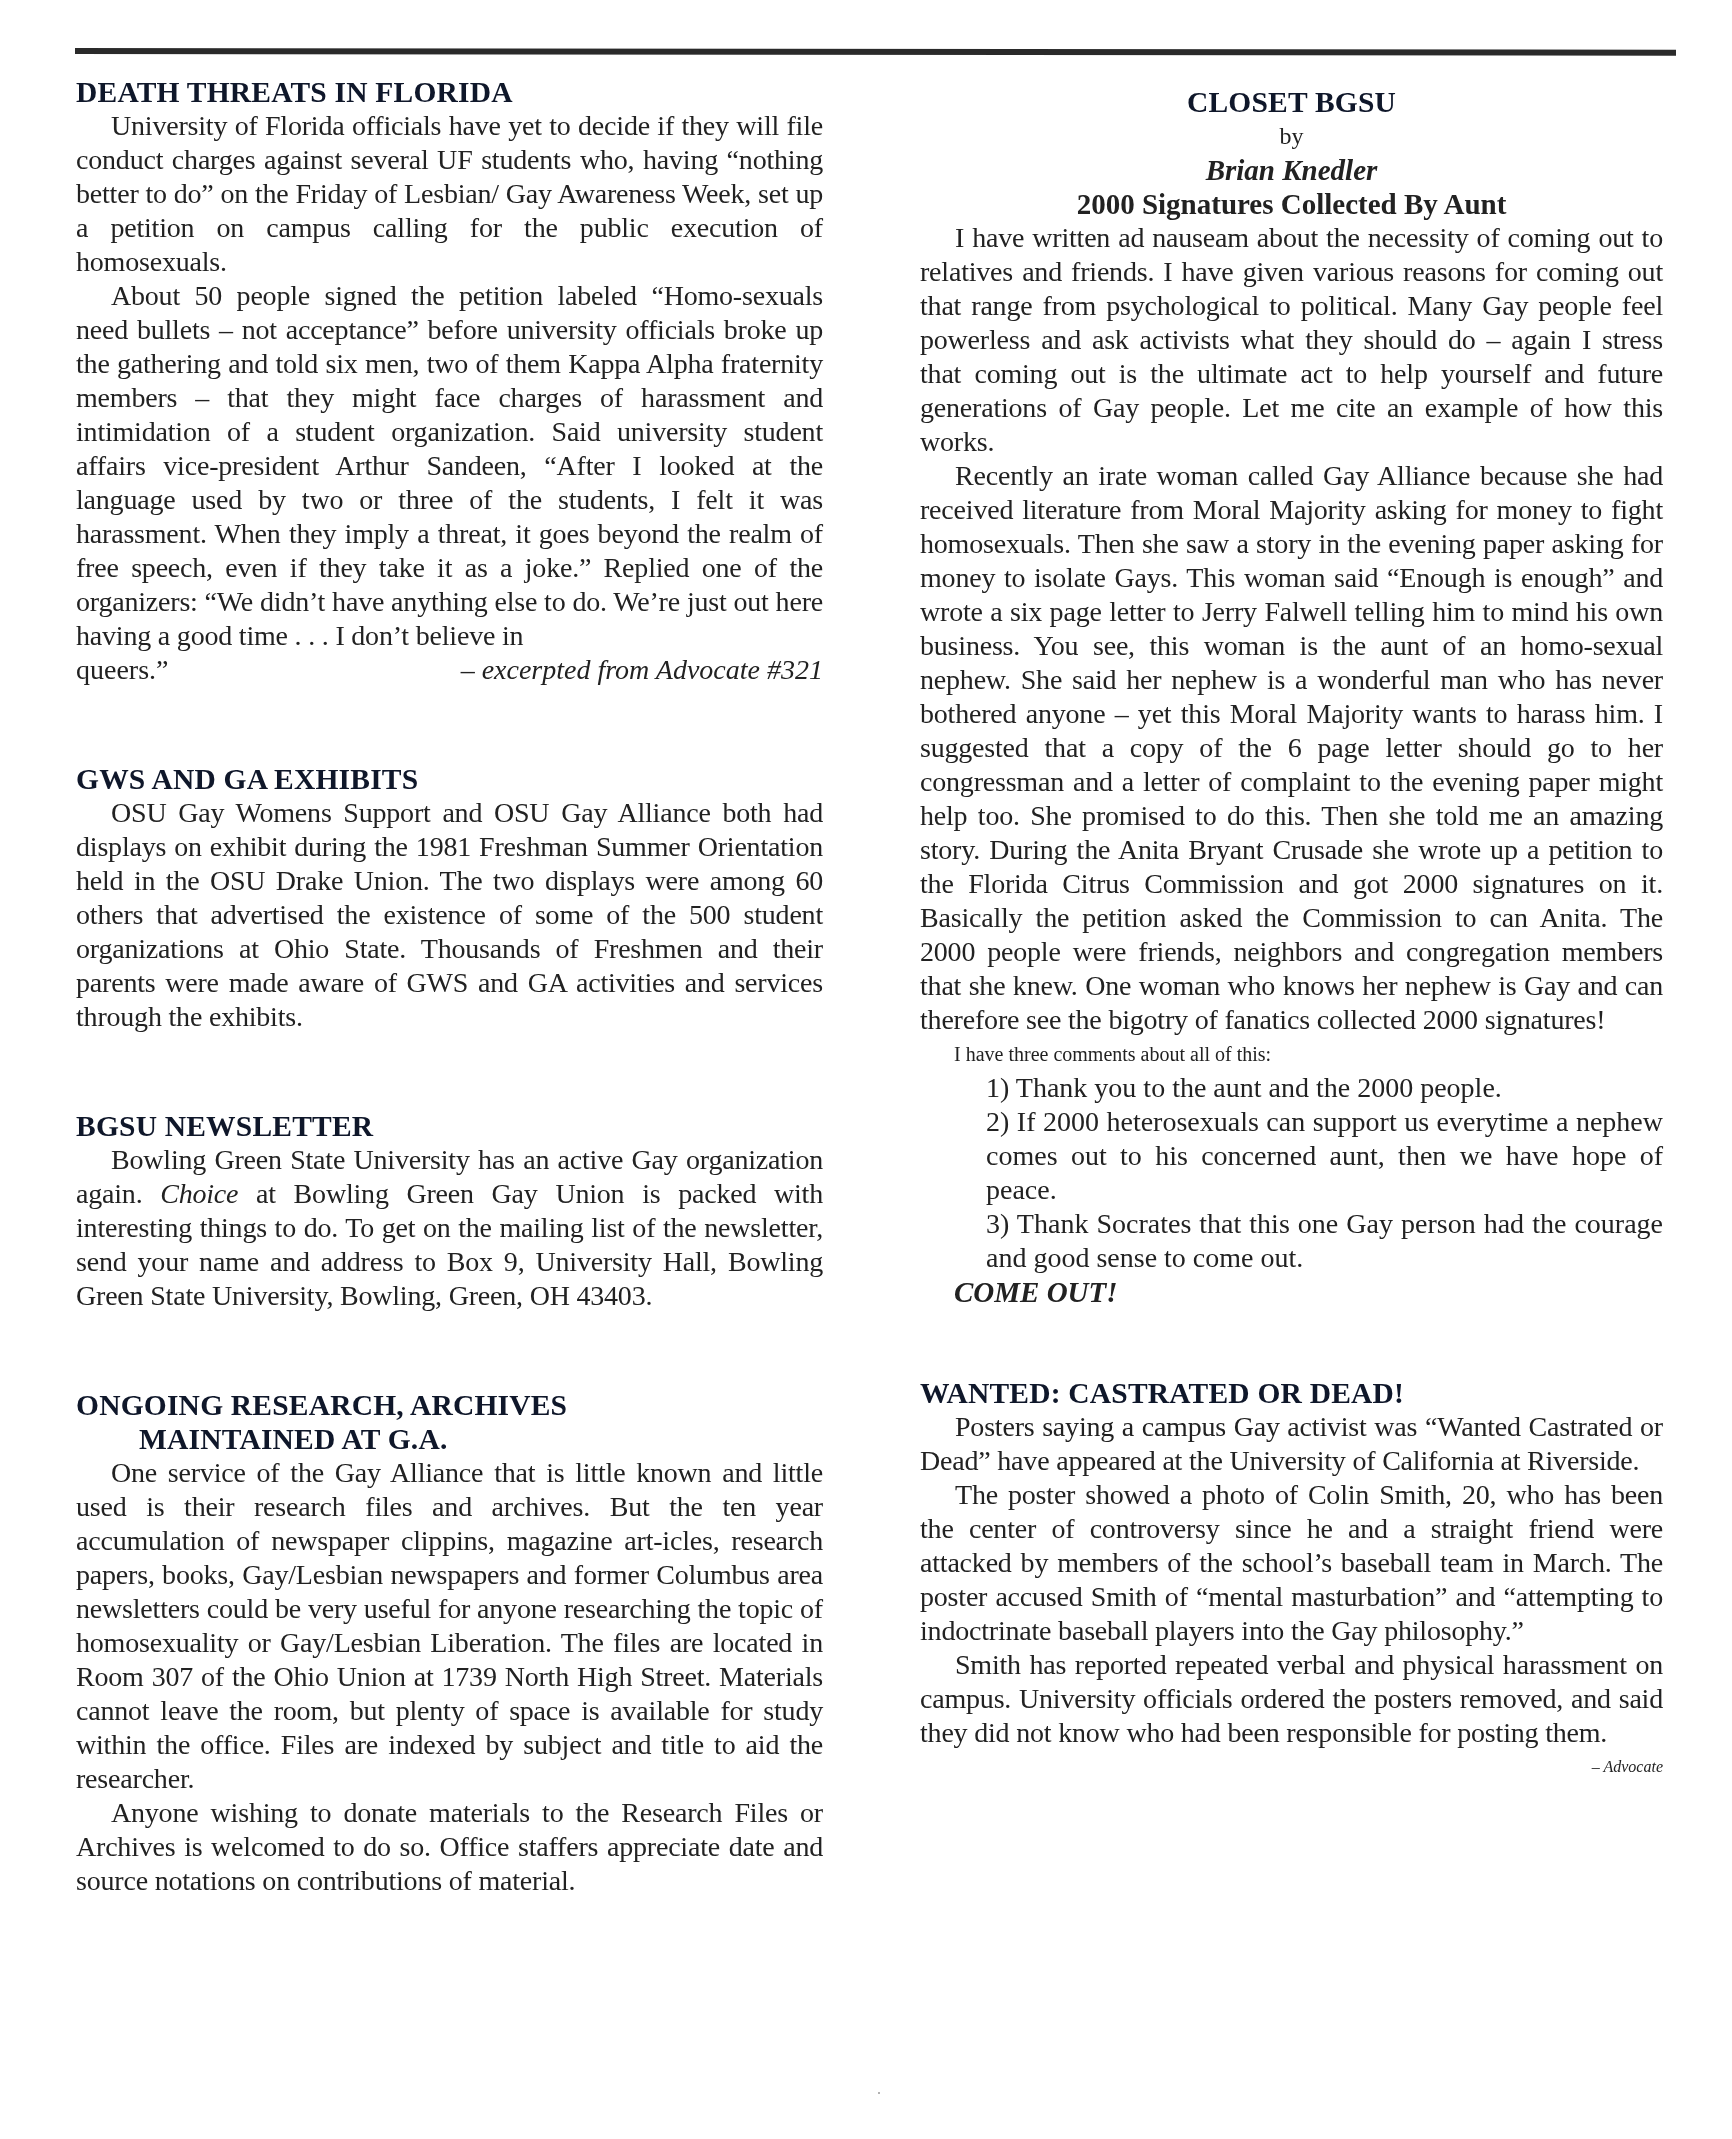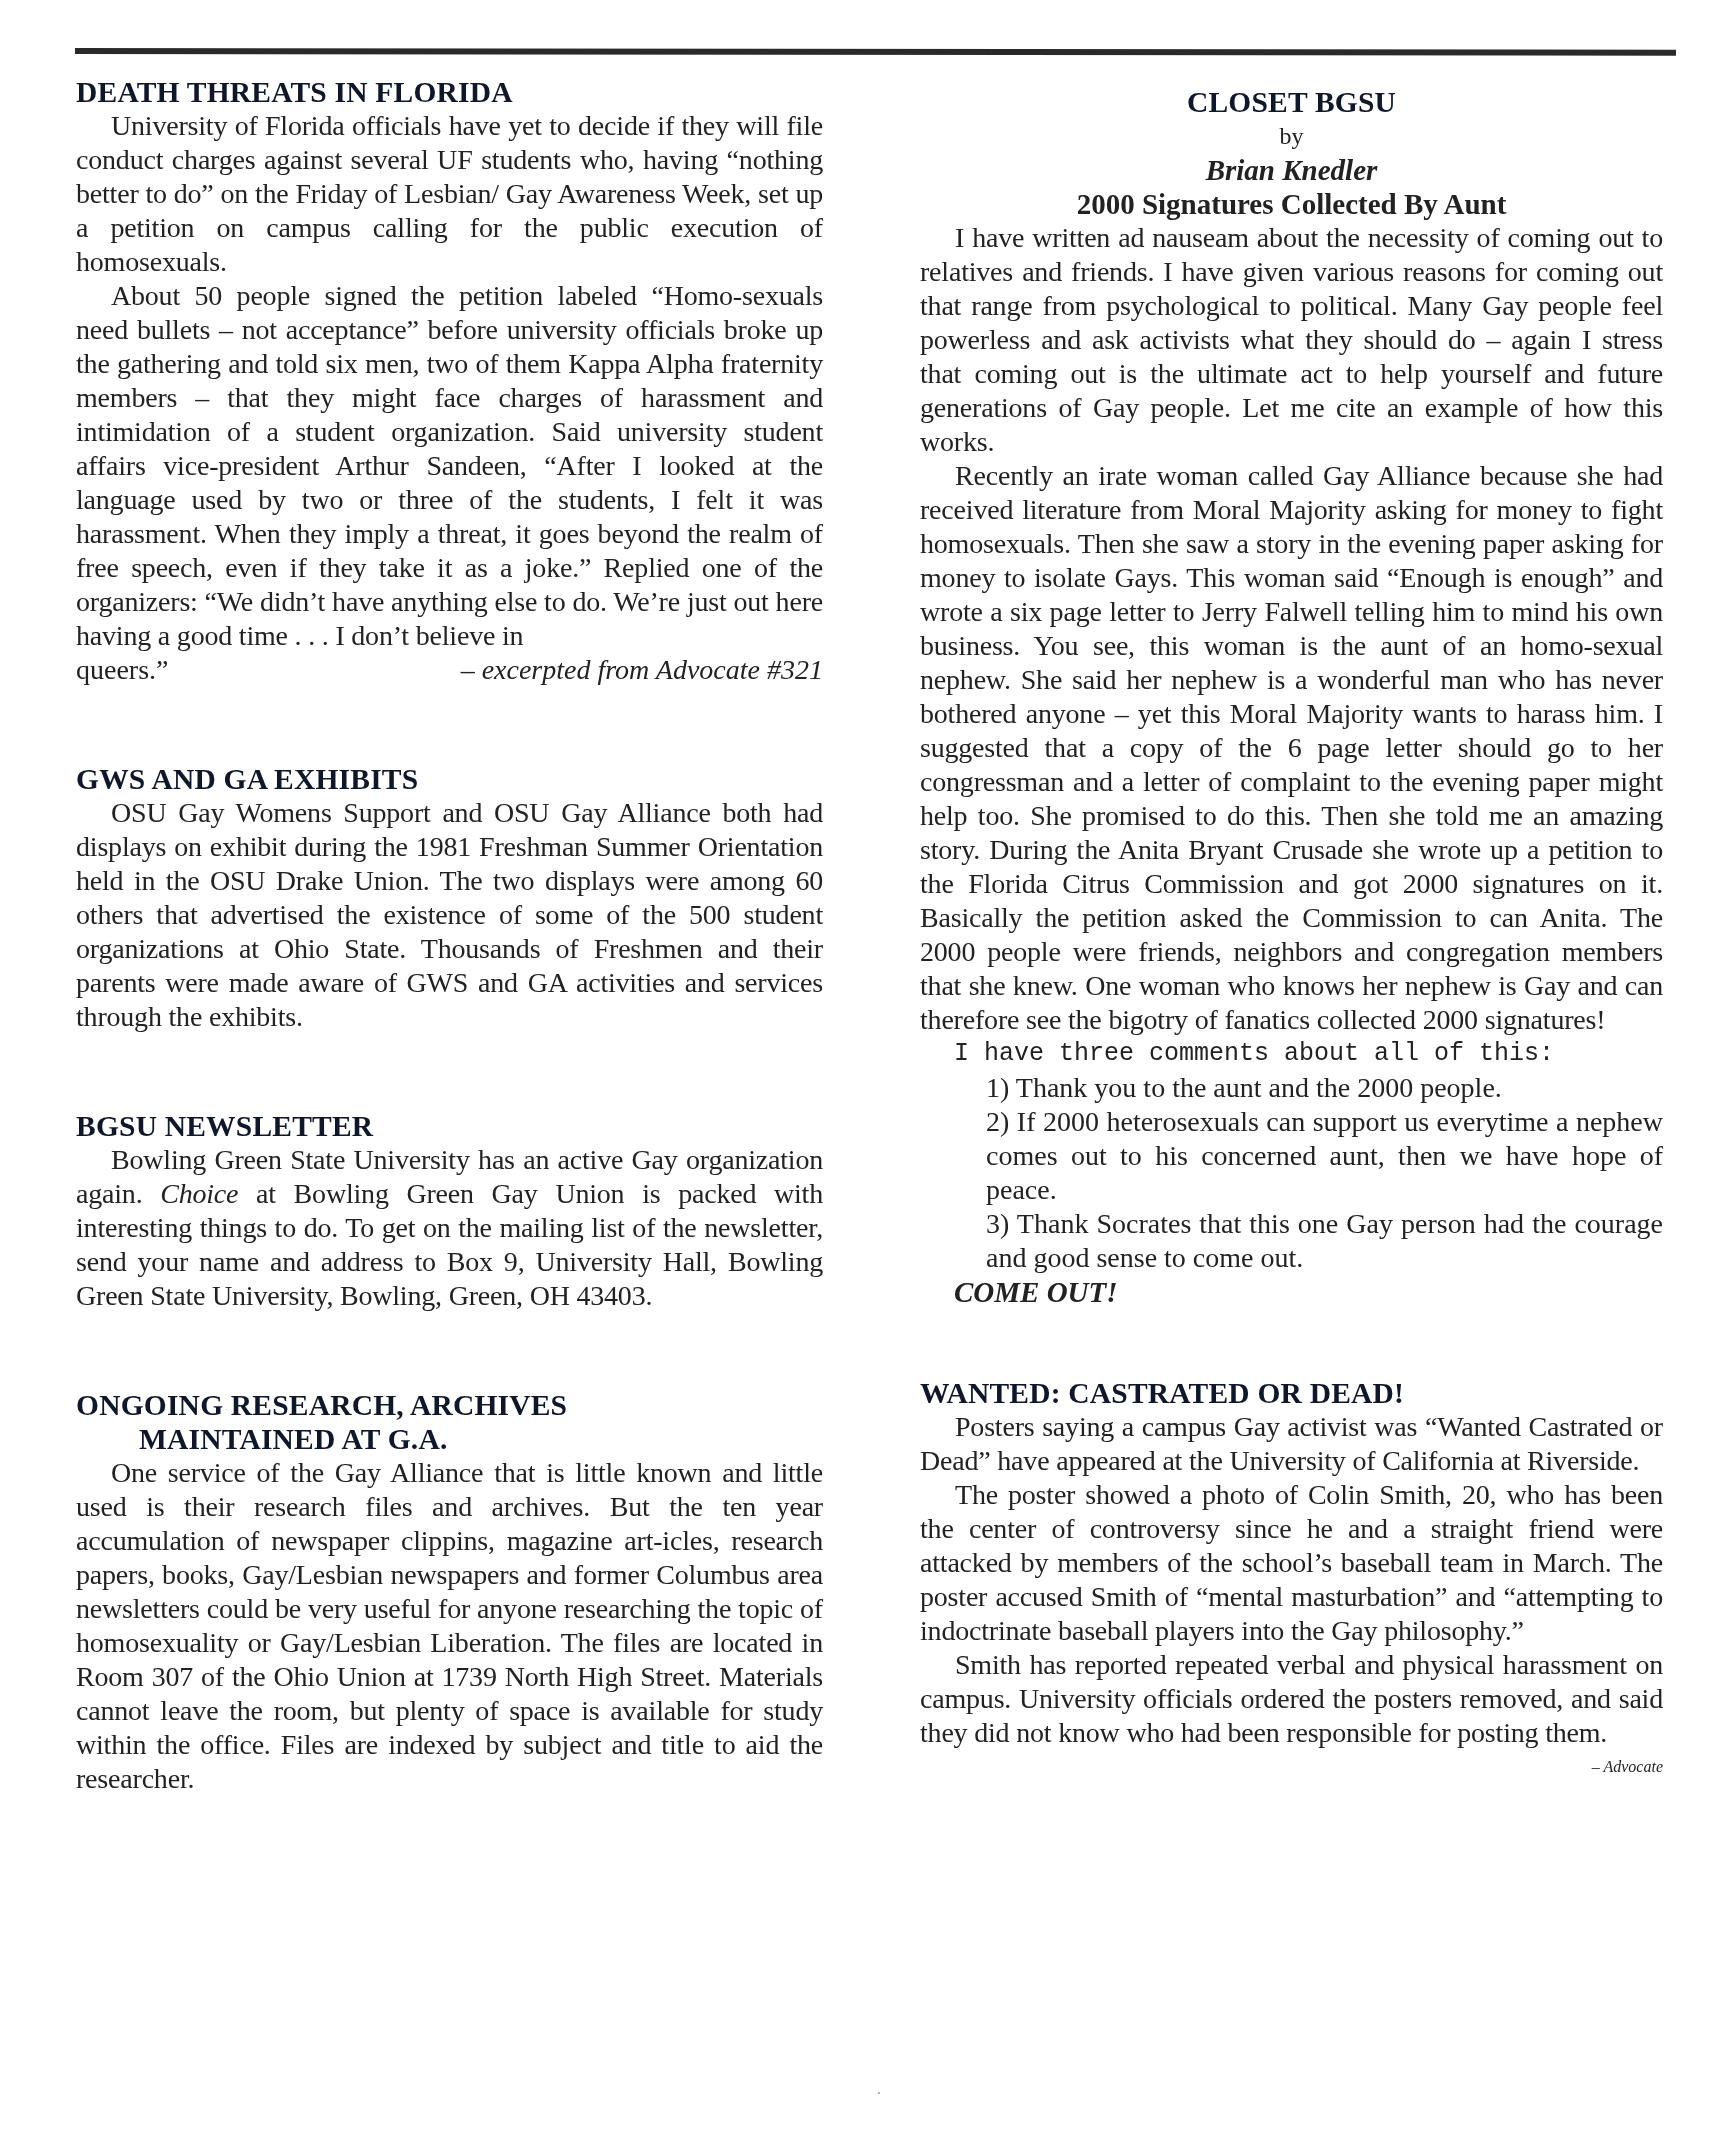--- a/index.html
+++ b/index.html
@@ -16,21 +16,21 @@
   p.body { font-size:28px; line-height:34px; text-align:justify; text-indent:35px;
            letter-spacing:-0.2px; }
   .src { font-size:16px; line-height:34px; font-style:italic; text-align:right; }
   .row-split { display:flex; justify-content:space-between; font-size:28px; line-height:34px; }
   .row-split .q { font-style:normal;font-family:Liberation Serif, serif; }
   .row-split .c { font-style:italic;text-align:center; }
   .center { text-align:center; }
   .by { font-size:24px; line-height:34px; }
   .author { font-style:italic; font-weight:bold; font-size:29px; line-height:34px; }
   .subhead { font-weight:bold; font-size:29px; line-height:34px; }
-  .list-intro { font-size:25px; line-height:34px; padding-left:34px;font-family:Liberation Mono, monospace; }
+  .list-intro { font-size:20px; line-height:34px; padding-left:34px; }
   .list-item { font-size:28px; line-height:34px; padding-left:66px; text-align:justify; }
   .come-out { font-style:italic; font-weight:bold; font-size:29px; line-height:35px; padding-left:34px; }
   .gap-m { height:66px; }
   .gap-l { height:75px; }
   .head-indent { padding-left:63px; }
   .dot { position:absolute; left:878px; top:2092px; width:2px; height:2px; background:#999; border-radius:50%; }
 </style>
 </head>
 <body>
 
@@ -60,20 +60,21 @@
     <h2 class="head">BGSU NEWSLETTER</h2>
     <p class="body"><span>Bowling Green State University has an active Gay organization again. </span><em>Choice</em><span> at Bowling Green Gay Union is packed with interesting things to do. To get on the mailing list of the newsletter, send your name and address to Box 9, University Hall, Bowling Green State University, Bowling, Green, OH 43403.</span></p>
   </section>
 
   <div class="gap-l"></div>
 
   <section>
     <h2 class="head">ONGOING RESEARCH, ARCHIVES</h2>
     <h2 class="head head-indent">MAINTAINED AT G.A.</h2>
     <p class="body">One service of the Gay Alliance that is little known and little used is their research files and archives. But the ten year accumulation of newspaper clippins, magazine art-icles, research papers, books, Gay/Lesbian newspapers and former Columbus area newsletters could be very useful for anyone researching the topic of homosexuality or Gay/Lesbian Liberation. The files are located in Room 307 of the Ohio Union at 1739 North High Street. Materials cannot leave the room, but plenty of space is available for study within the office. Files are indexed by subject and title to aid the researcher.</p>
+    <p class="body">Anyone wishing to donate materials to the Research Files or Archives is welcomed to do so. Office staffers appreciate date and source notations on contributions of material.</p>
   </section>
 </div>
 
 <div class="col" id="col-right">
   <section>
     <h2 class="head center">CLOSET BGSU</h2>
     <div class="by center">by</div>
     <div class="author center">Brian Knedler</div>
     <div class="subhead center">2000 Signatures Collected By Aunt</div>
     <p class="body">I have written ad nauseam about the necessity of coming out to relatives and friends. I have given various reasons for coming out that range from psychological to political. Many Gay people feel powerless and ask activists what they should do – again I stress that coming out is the ultimate act to help yourself and future generations of Gay people. Let me cite an example of how this works.</p>

